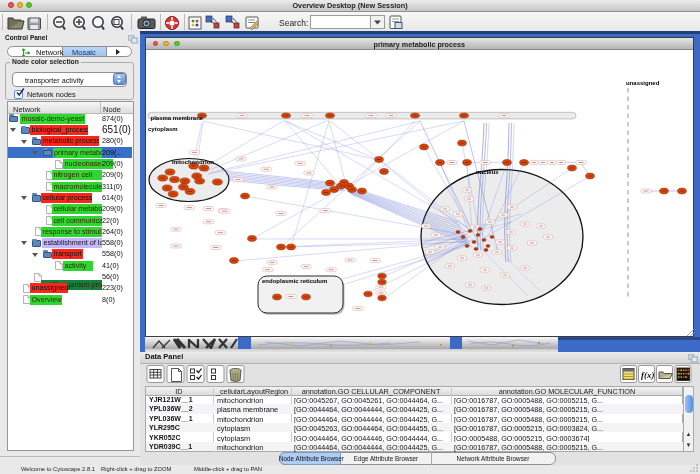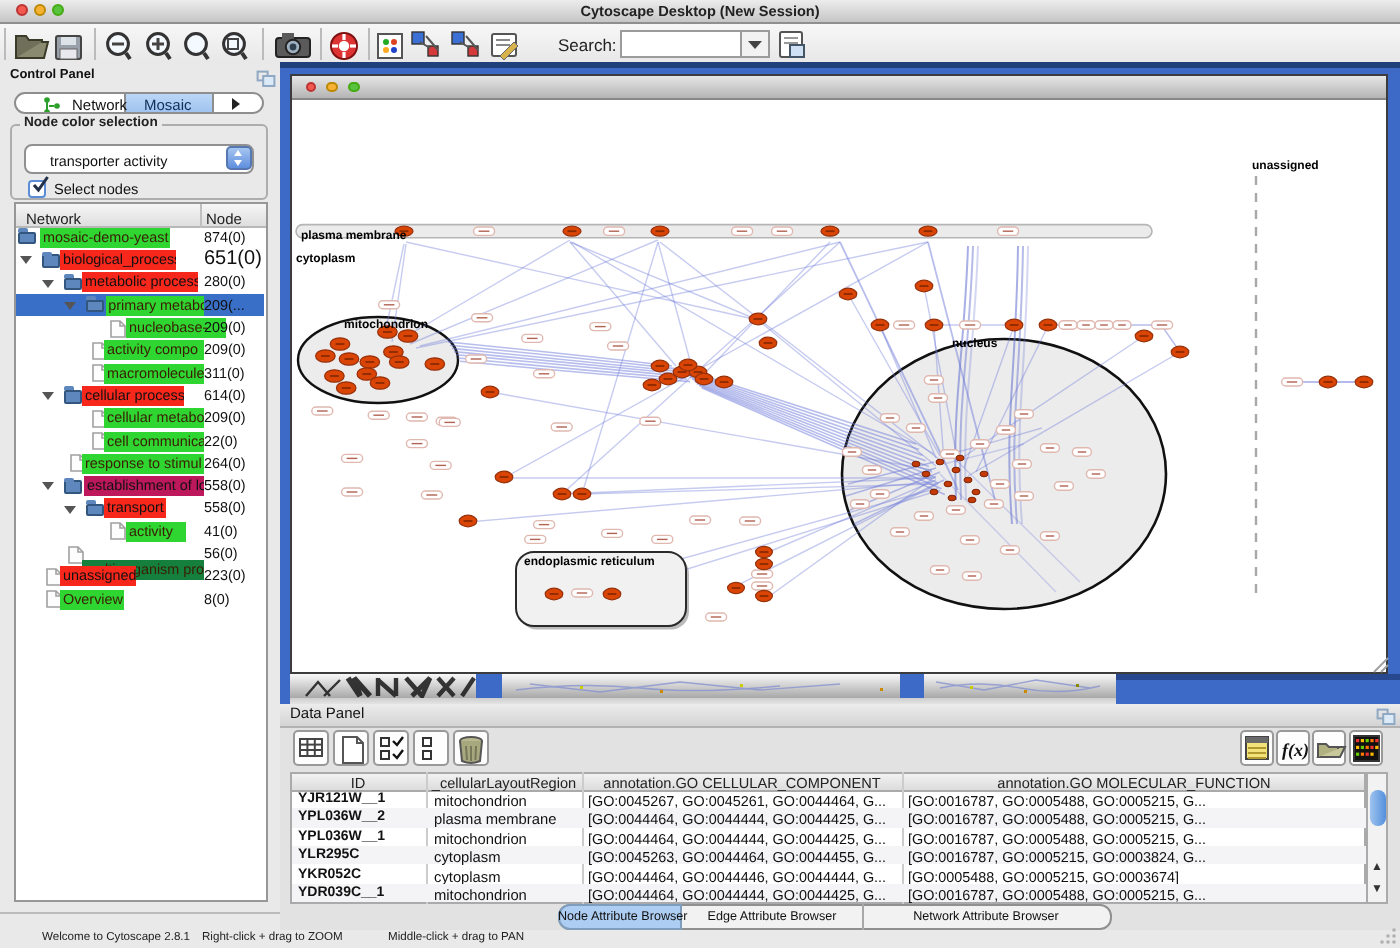--- a/index.html
+++ b/index.html
@@ -1,21 +1,21 @@
 <!DOCTYPE html>
 <html><head><meta charset="utf-8"><style>
 *{margin:0;padding:0;box-sizing:border-box}
 body{width:700px;height:474px;position:relative;overflow:hidden;font-family:"Liberation Sans",sans-serif;background:#e9e9e9}
 .abs{position:absolute;white-space:nowrap}
 </style></head><body>
 <div class="abs" style="left:0;top:0;width:700px;height:11.5px;background:linear-gradient(#ececec,#c6c6c6);border-bottom:1px solid #8f8f8f"></div>
 <div class="abs" style="left:8px;top:2.2px;width:6px;height:6px;border-radius:50%;background:#f25950;border:0.5px solid #b33"></div>
 <div class="abs" style="left:16.5px;top:2.2px;width:6px;height:6px;border-radius:50%;background:#f7b233;border:0.5px solid #b80"></div>
 <div class="abs" style="left:25.5px;top:2.2px;width:6px;height:6px;border-radius:50%;background:#59c23f;border:0.5px solid #4a1"></div>
-<div class="abs" style="left:0;top:1.2px;width:700px;text-align:center;font-size:7.3px;font-weight:600;color:#222">Cytoscape Desktop (New Session)</div>
+<div class="abs" style="left:0;top:1.2px;width:700px;text-align:center;font-size:7.3px;font-weight:600;color:#222">Overview Desktop (New Session)</div>
 <div class="abs" style="left:0;top:11.5px;width:700px;height:32px;background:linear-gradient(#f7f7f7,#dedede);border-bottom:1px solid #8f8f8f">
 <svg width="700" height="20" viewBox="0 0 700 20" style="position:absolute;left:0;top:0">
 <line x1="2.5" y1="2" x2="2.5" y2="18" stroke="#bbb"></line>
 <g stroke="#3a3a28" stroke-width="1" fill="#8a8a70">
         <path d="M8 17 L10 9 L24 9 L22 17 Z"></path>
         <path d="M8 17 L8 6 L13 6 L14.5 8 L21 8 L21 9" fill="#70705a"></path>
       </g>
 <rect x="28" y="6" width="12.5" height="11.5" rx="1" fill="#9aa0aa" stroke="#444"></rect>
       <rect x="30.5" y="6.5" width="7.5" height="4" fill="#dde2e8"></rect>
       <rect x="30" y="12.5" width="8.5" height="5" fill="#e8e8ee" stroke="#666" stroke-width="0.5"></rect>
@@ -96,21 +96,21 @@
 <div class="abs" style="left:10px;top:26.5px;background:#e9e9e9;padding:0 2px;font-size:6.8px;font-weight:bold;color:#222">Node color selection</div>
 <div class="abs" style="left:12px;top:40.5px;width:115px;height:15px;background:#fff;border:1px solid #909090;border-radius:4px"></div>
 <div class="abs" style="left:25px;top:44.5px;font-size:7.2px;color:#111">transporter activity</div>
 <div class="abs" style="left:112.5px;top:42px;width:13.5px;height:12px;background:linear-gradient(#a6c6f2,#5e8edd);border-radius:2.5px;border:0.5px solid #5578b0"></div>
 <div class="abs" style="left:116.5px;top:43.5px;width:0;height:0;border-left:2.8px solid transparent;border-right:2.8px solid transparent;border-bottom:3.5px solid #fff"></div>
 <div class="abs" style="left:116.5px;top:49px;width:0;height:0;border-left:2.8px solid transparent;border-right:2.8px solid transparent;border-top:3.5px solid #fff"></div>
 <div class="abs" style="left:14px;top:58.5px;width:9px;height:9px;background:#fff;border:1.3px solid #5b8ed6;border-radius:2px"></div>
 <svg width="11" height="11" viewBox="0 0 11 11" style="position:absolute;left:14.5px;top:56px">
       <path d="M2 5.5 L4.2 8 L8.8 1.5" fill="none" stroke="#223048" stroke-width="1.5"></path>
     </svg>
-<div class="abs" style="left:27px;top:59px;font-size:7.3px;color:#111">Select nodes</div>
+<div class="abs" style="left:27px;top:59px;font-size:7.3px;color:#111">Network nodes</div>
 <div class="abs" style="left:7px;top:70px;width:127px;height:350px;background:#fff;border:1px solid #979797"></div>
 <div class="abs" style="left:8px;top:71px;width:125px;height:11.5px;background:linear-gradient(#f6f6f6,#dedede);border-bottom:1px solid #b8b8b8"></div>
 <div class="abs" style="left:13px;top:73.5px;font-size:7.5px;color:#222">Network</div>
 <div class="abs" style="left:100px;top:71px;width:1px;height:11.5px;background:#c0c0c0"></div>
 <div class="abs" style="left:103px;top:73.5px;font-size:7.5px;color:#222">Node</div>
 </div>
 <div style="position:absolute;left:9px;top:115.9px;width:9px;height:6.5px;background:#5d87bd;border:0.5px solid #33567e;border-radius:1px"></div>
 <div style="position:absolute;left:9px;top:114.3px;width:5px;height:2px;background:#5d87bd;border-radius:1px 1px 0 0"></div>
 <div style="position:absolute;left:20px;top:113.8px;height:10.1px;width:65px;overflow:hidden;background:#2fd631;color:#3a1d02;font-size:7.2px;line-height:10.1px;padding:0 0 0 1.5px;white-space:nowrap">mosaic-demo-yeast</div>
 <div style="position:absolute;left:102px;top:113.8px;font-size:7.2px;line-height:10.1px;color:#111;white-space:nowrap">874(0)</div>
@@ -133,21 +133,21 @@
 <svg width="8" height="9" viewBox="0 0 8 9" style="position:absolute;left:54.5px;top:159.7px">
     <path d="M0.5 0.5 h4.5 l2.5 2.5 v5.5 h-7 z" fill="#fdfdfd" stroke="#a0a0a0" stroke-width="0.8"></path>
     <path d="M5 0.5 v2.5 h2.5" fill="none" stroke="#a0a0a0" stroke-width="0.8"></path>
   </svg>
 <div style="position:absolute;left:63px;top:159px;height:10.1px;width:50px;overflow:hidden;background:#2fd631;color:#3a1d02;font-size:7.2px;line-height:10.1px;padding:0 0 0 1.5px;white-space:nowrap">nucleobase-</div>
 <div style="position:absolute;left:102px;top:159px;font-size:7.2px;line-height:10.1px;color:#111;white-space:nowrap">209(0)</div>
 <svg width="8" height="9" viewBox="0 0 8 9" style="position:absolute;left:45.5px;top:170.9px">
     <path d="M0.5 0.5 h4.5 l2.5 2.5 v5.5 h-7 z" fill="#fdfdfd" stroke="#a0a0a0" stroke-width="0.8"></path>
     <path d="M5 0.5 v2.5 h2.5" fill="none" stroke="#a0a0a0" stroke-width="0.8"></path>
   </svg>
-<div style="position:absolute;left:52px;top:170.3px;height:10.1px;width:50px;overflow:hidden;background:#2fd631;color:#3a1d02;font-size:7.2px;line-height:10.1px;padding:0 0 0 1.5px;white-space:nowrap">activity compo</div>
+<div style="position:absolute;left:52px;top:170.3px;height:10.1px;width:50px;overflow:hidden;background:#2fd631;color:#3a1d02;font-size:7.2px;line-height:10.1px;padding:0 0 0 1.5px;white-space:nowrap">nitrogen cell</div>
 <div style="position:absolute;left:102px;top:170.3px;font-size:7.2px;line-height:10.1px;color:#111;white-space:nowrap">209(0)</div>
 <svg width="8" height="9" viewBox="0 0 8 9" style="position:absolute;left:45.5px;top:182.2px">
     <path d="M0.5 0.5 h4.5 l2.5 2.5 v5.5 h-7 z" fill="#fdfdfd" stroke="#a0a0a0" stroke-width="0.8"></path>
     <path d="M5 0.5 v2.5 h2.5" fill="none" stroke="#a0a0a0" stroke-width="0.8"></path>
   </svg>
 <div style="position:absolute;left:52px;top:181.6px;height:10.1px;width:50px;overflow:hidden;background:#2fd631;color:#3a1d02;font-size:7.2px;line-height:10.1px;padding:0 0 0 1.5px;white-space:nowrap">macromolecule</div>
 <div style="position:absolute;left:102px;top:181.6px;font-size:7.2px;line-height:10.1px;color:#111;white-space:nowrap">311(0)</div>
 <div style="position:absolute;left:20.5px;top:196px;width:0;height:0;border-left:3.5px solid transparent;border-right:3.5px solid transparent;border-top:4.5px solid #555"></div>
 <div style="position:absolute;left:32px;top:195px;width:9px;height:6.5px;background:#5d87bd;border:0.5px solid #33567e;border-radius:1px"></div>
 <div style="position:absolute;left:32px;top:193.4px;width:5px;height:2px;background:#5d87bd;border-radius:1px 1px 0 0"></div>
@@ -167,21 +167,21 @@
 <div style="position:absolute;left:102px;top:215.5px;font-size:7.2px;line-height:10.1px;color:#111;white-space:nowrap">22(0)</div>
 <svg width="8" height="9" viewBox="0 0 8 9" style="position:absolute;left:34.5px;top:227.4px">
     <path d="M0.5 0.5 h4.5 l2.5 2.5 v5.5 h-7 z" fill="#fdfdfd" stroke="#a0a0a0" stroke-width="0.8"></path>
     <path d="M5 0.5 v2.5 h2.5" fill="none" stroke="#a0a0a0" stroke-width="0.8"></path>
   </svg>
 <div style="position:absolute;left:41px;top:226.8px;height:10.1px;width:61px;overflow:hidden;background:#2fd631;color:#3a1d02;font-size:7.2px;line-height:10.1px;padding:0 0 0 1.5px;white-space:nowrap">response to stimul</div>
 <div style="position:absolute;left:102px;top:226.8px;font-size:7.2px;line-height:10.1px;color:#111;white-space:nowrap">264(0)</div>
 <div style="position:absolute;left:20.5px;top:241.2px;width:0;height:0;border-left:3.5px solid transparent;border-right:3.5px solid transparent;border-top:4.5px solid #555"></div>
 <div style="position:absolute;left:32px;top:240.2px;width:9px;height:6.5px;background:#5d87bd;border:0.5px solid #33567e;border-radius:1px"></div>
 <div style="position:absolute;left:32px;top:238.6px;width:5px;height:2px;background:#5d87bd;border-radius:1px 1px 0 0"></div>
-<div style="position:absolute;left:42px;top:238.1px;height:10.1px;width:60px;overflow:hidden;background:#be185d;color:#111;font-size:7.2px;line-height:10.1px;padding:0 0 0 1.5px;white-space:nowrap">establishment of lo</div>
+<div style="position:absolute;left:42px;top:238.1px;height:10.1px;width:60px;overflow:hidden;background:#c4b5fd;color:#111;font-size:7.2px;line-height:10.1px;padding:0 0 0 1.5px;white-space:nowrap">establishment of lo</div>
 <div style="position:absolute;left:102px;top:238.1px;font-size:7.2px;line-height:10.1px;color:#111;white-space:nowrap">558(0)</div>
 <div style="position:absolute;left:31.5px;top:252.5px;width:0;height:0;border-left:3.5px solid transparent;border-right:3.5px solid transparent;border-top:4.5px solid #555"></div>
 <div style="position:absolute;left:43px;top:251.5px;width:9px;height:6.5px;background:#5d87bd;border:0.5px solid #33567e;border-radius:1px"></div>
 <div style="position:absolute;left:43px;top:249.9px;width:5px;height:2px;background:#5d87bd;border-radius:1px 1px 0 0"></div>
 <div style="position:absolute;left:52px;top:249.4px;height:10.1px;width:31px;overflow:hidden;background:#f8271c;color:#111;font-size:7.2px;line-height:10.1px;padding:0 0 0 1.5px;white-space:nowrap">transport</div>
 <div style="position:absolute;left:102px;top:249.4px;font-size:7.2px;line-height:10.1px;color:#111;white-space:nowrap">558(0)</div>
 <svg width="8" height="9" viewBox="0 0 8 9" style="position:absolute;left:54.5px;top:261.4px">
     <path d="M0.5 0.5 h4.5 l2.5 2.5 v5.5 h-7 z" fill="#fdfdfd" stroke="#a0a0a0" stroke-width="0.8"></path>
     <path d="M5 0.5 v2.5 h2.5" fill="none" stroke="#a0a0a0" stroke-width="0.8"></path>
   </svg>
@@ -204,20 +204,21 @@
     <path d="M5 0.5 v2.5 h2.5" fill="none" stroke="#a0a0a0" stroke-width="0.8"></path>
   </svg>
 <div style="position:absolute;left:30px;top:294.6px;height:10.1px;width:32px;overflow:hidden;background:#2fd631;color:#3a1d02;font-size:7.2px;line-height:10.1px;padding:0 0 0 1.5px;white-space:nowrap">Overview</div>
 <div style="position:absolute;left:102px;top:294.6px;font-size:7.2px;line-height:10.1px;color:#111;white-space:nowrap">8(0)</div>
 <div class="abs" style="left:140px;top:31px;width:560px;height:321px;background:#3d6ac7;border-top:3px solid #20407c"></div>
 <div class="abs" style="left:145px;top:36.5px;width:548.5px;height:300px;border:1px solid #3c3c3c;background:#fff">
 <div class="abs" style="left:0;top:0;width:546.5px;height:12px;background:linear-gradient(#e6e6e6,#b4b4b4);border-bottom:1px solid #888"></div>
 <div class="abs" style="left:6.7px;top:3px;width:5.6px;height:5.6px;border-radius:50%;background:#f25950;border:0.5px solid #b33"></div>
 <div class="abs" style="left:17.2px;top:3px;width:5.6px;height:5.6px;border-radius:50%;background:#f7b233;border:0.5px solid #b80"></div>
 <div class="abs" style="left:28.2px;top:3px;width:5.6px;height:5.6px;border-radius:50%;background:#59c23f;border:0.5px solid #4a1"></div>
+<div class="abs" style="left:0;top:2px;width:546.5px;text-align:center;font-size:7.2px;font-weight:600;color:#222">primary metabolic process</div>
 </div>
 <svg width="548" height="283" viewBox="0 0 548 283" style="position:absolute;left:146px;top:49px">
 <rect x="2" y="63.3" width="428" height="6.6" rx="3.3" fill="#ebebeb" stroke="#b5b5b5" stroke-width="0.8"></rect>
 <ellipse cx="43" cy="131" rx="40" ry="21.5" fill="#ececec" stroke="#111" stroke-width="1.2"></ellipse>
 <ellipse cx="356" cy="188" rx="81" ry="67.5" fill="#ececec" stroke="#111" stroke-width="1.3"></ellipse>
 <line x1="50" y1="122" x2="57" y2="73" stroke="rgba(112,124,218,0.4)" stroke-width="0.7"></line>
 <line x1="54" y1="121" x2="139" y2="71" stroke="rgba(112,124,218,0.4)" stroke-width="0.7"></line>
 <line x1="59" y1="123" x2="183" y2="71" stroke="rgba(112,124,218,0.4)" stroke-width="0.7"></line>
 <line x1="64" y1="124" x2="274" y2="72" stroke="rgba(112,124,218,0.4)" stroke-width="0.7"></line>
 <line x1="62" y1="125" x2="318" y2="72" stroke="rgba(112,124,218,0.4)" stroke-width="0.7"></line>
@@ -577,21 +578,21 @@
 <rect x="230" y="5" width="1.5" height="1.5" fill="#cc0"></rect>
 <rect x="345" y="6" width="1.5" height="1.5" fill="#cc0"></rect>
 <rect x="372" y="8" width="1.5" height="1.5" fill="#c80"></rect>
 <rect x="398" y="5" width="1.5" height="1.5" fill="#880"></rect>
 <rect x="300" y="7" width="1.5" height="1.5" fill="#c80"></rect>
 </svg>
 <div class="abs" style="left:238px;top:337px;width:13px;height:11.5px;background:#3d6ac7"></div>
 <div class="abs" style="left:450px;top:337px;width:12px;height:11.5px;background:#3d6ac7"></div>
 <div class="abs" style="left:140px;top:352px;width:560px;height:113px;background:#e2e2e2">
 <div class="abs" style="left:0;top:0;width:560px;height:12px;background:linear-gradient(#ececec,#d4d4d4);border-bottom:1px solid #b2b2b2"></div>
-<div class="abs" style="left:5px;top:0;font-size:7.5px;font-weight:normal;color:#111">Data Panel</div>
+<div class="abs" style="left:5px;top:0;font-size:7.5px;font-weight:bold;color:#111">Data Panel</div>
 <svg width="10" height="9" viewBox="0 0 10 9" style="position:absolute;left:548px;top:2px">
       <rect x="0.8" y="0.8" width="5" height="4.4" fill="none" stroke="#8fa8c4" stroke-width="1"></rect>
       <rect x="3.6" y="3" width="5.6" height="5" fill="#dce9f6" stroke="#8fa8c4" stroke-width="1"></rect>
     </svg>
 </div>
 <svg width="560" height="22" viewBox="0 0 560 22" style="position:absolute;left:140px;top:364px">
 <rect x="7" y="1.5" width="17" height="17" rx="2" fill="#fdfdfd" stroke="#999"></rect>
 <rect x="27" y="1.5" width="17" height="17" rx="2" fill="#fdfdfd" stroke="#999"></rect>
 <rect x="47" y="1.5" width="17" height="17" rx="2" fill="#fdfdfd" stroke="#999"></rect>
 <rect x="67" y="1.5" width="17" height="17" rx="2" fill="#fdfdfd" stroke="#999"></rect>

